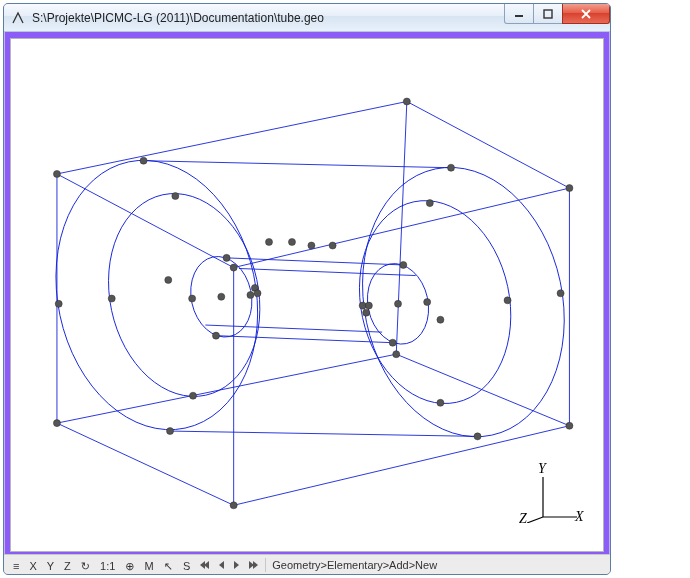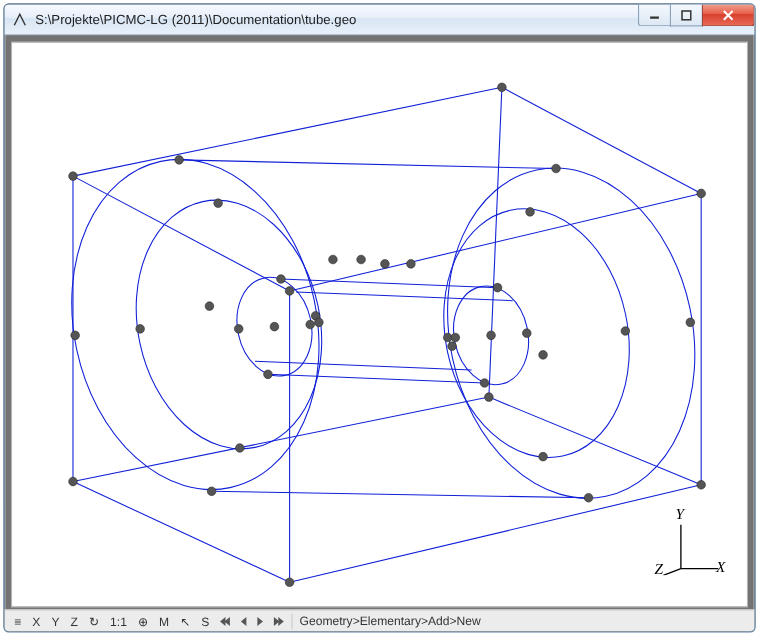--- a/index.html
+++ b/index.html
@@ -7,28 +7,28 @@
     margin: 0;
     padding: 3px;
     background: #fff;
     font-family: "Segoe UI", Tahoma, sans-serif;
     font-size: 11px;
     width: 690px;
     height: 578px;
     overflow: hidden;
   }
   .window {
-    width: 684px;
+    width: 608px;
     height: 572px;
     border: 1px solid #5a7fa0;
     border-radius: 5px;
     overflow: hidden;
     display: flex;
     flex-direction: column;
-    background: #737373;
+    background: #8b5cf6;
     box-shadow: 0 0 0 1px rgba(255,255,255,0.5) inset;
   }
   .titlebar {
     height: 28px;
     background: linear-gradient(to bottom, #f8fbff 0%, #e6eef9 45%, #d7e4f2 46%, #e8f1fb 100%);
     display: flex;
     align-items: center;
     padding: 0 0 0 6px;
     border-bottom: 1px solid #b8c8d8;
     position: relative;

